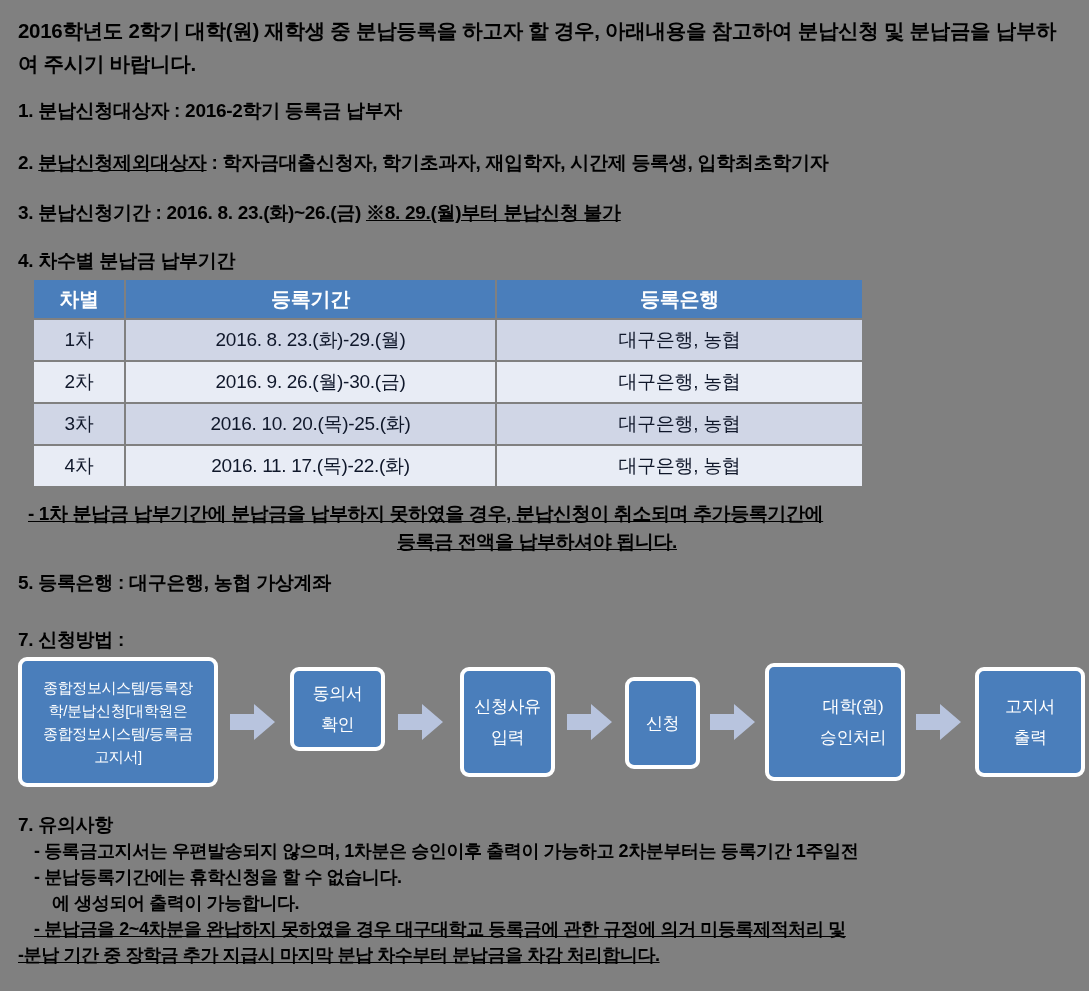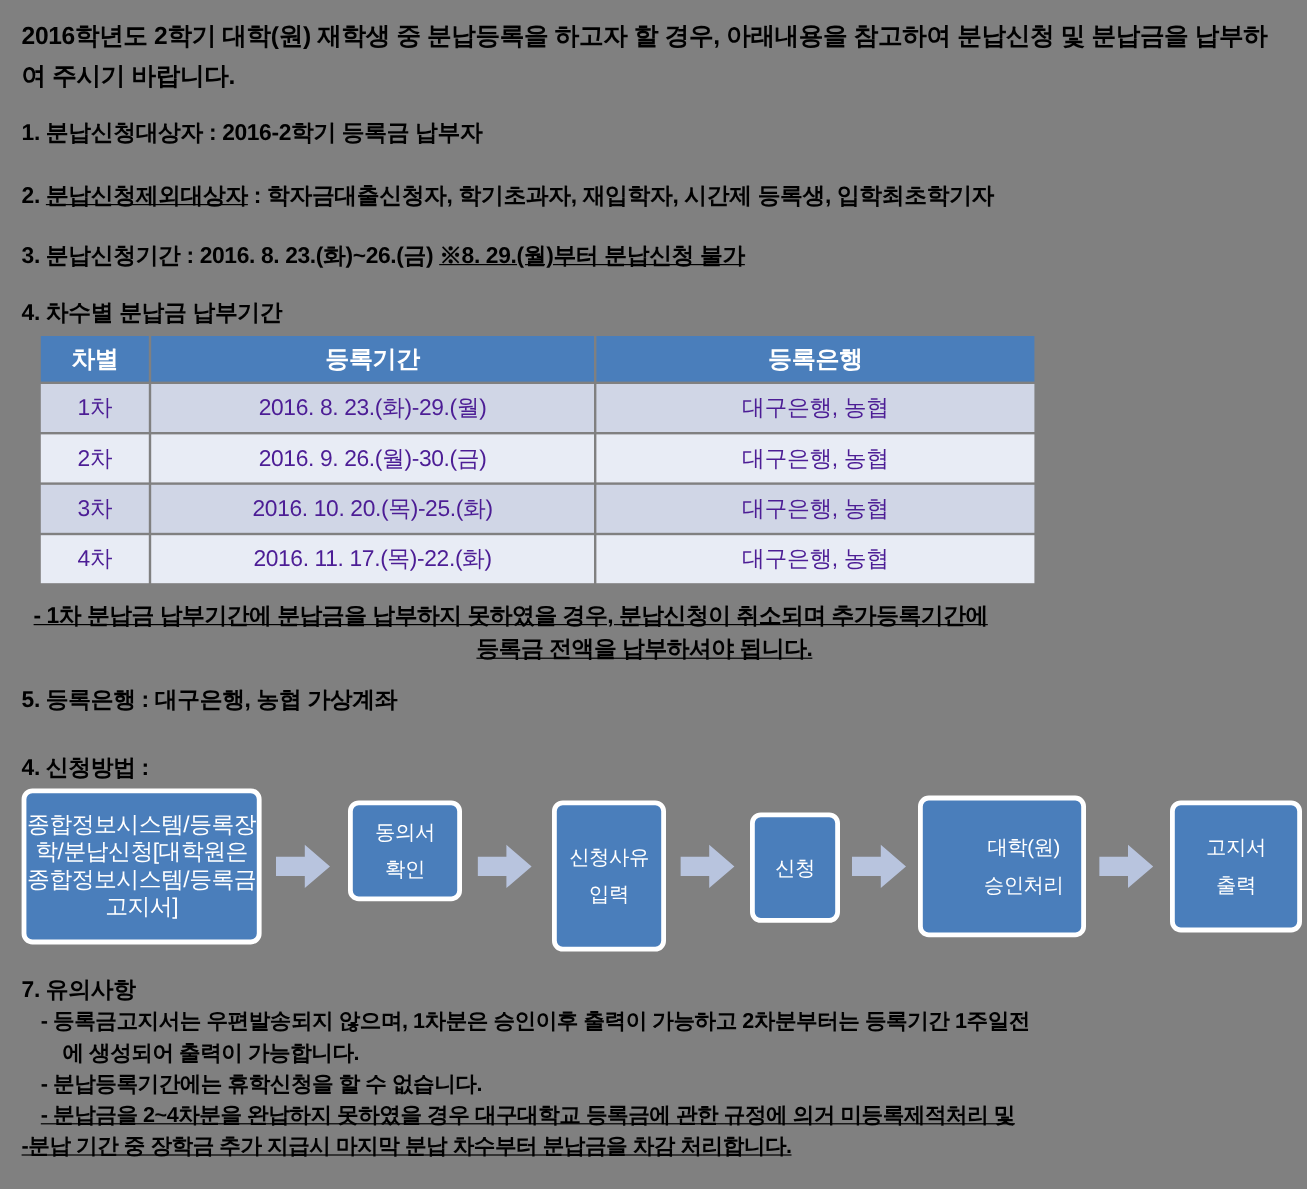--- a/index.html
+++ b/index.html
@@ -70,21 +70,21 @@
     background: #4a7ebb;
     color: #ffffff;
     font-size: 20px;
     font-weight: bold;
     height: 36px;
     letter-spacing: -0.3px;
     border: 0;
   }
   table.sched td {
     font-size: 19px;
-    color: #4c1d95;
+    color: #0f172a;
     height: 38px;
     text-align: center;
     letter-spacing: -0.3px;
     border: 0;
   }
   table.sched tr.odd td { background: #d0d6e6; }
   table.sched tr.even td { background: #e8ecf5; }
   .col-1 { width: 88px; }
   .col-2 { width: 367px; }
   .col-3 { width: 363px; }
@@ -119,26 +119,26 @@
     color: #ffffff;
     display: flex;
     align-items: center;
     justify-content: center;
     text-align: center;
     font-size: 15px;
     line-height: 23px;
     letter-spacing: -0.4px;
     box-sizing: border-box;
   }
-  .fbox.big  { font-size: 19px; }
+  .fbox.big  { font-size: 15px; }
   .fbox.norm { font-size: 17px; line-height: 31px; }
 
   .b1 { left: 18px;  top: 2px;  width: 200px; height: 130px; }
   .b2 { left: 290px; top: 12px; width: 95px;  height: 84px; }
-  .b3 { left: 460px; top: 12px; width: 95px;  height: 126px; }
+  .b3 { left: 460px; top: 12px; width: 95px;  height: 110px; }
   .b4 { left: 625px; top: 22px; width: 75px;  height: 92px; }
   .b5 { left: 765px; top: 8px;  width: 140px; height: 118px; padding-left: 36px; }
   .b6 { left: 975px; top: 12px; width: 110px; height: 110px; }
 
   .arrow {
     position: absolute;
     width: 46px;
     height: 40px;
     top: 47px;
   }
@@ -219,21 +219,21 @@
     </table>
   </div>
 
   <div class="warn">
     <span>- 1차 분납금 납부기간에 분납금을 납부하지 못하였을 경우, 분납신청이 취소되며 추가등록기간에</span>
     <span class="l2">등록금 전액을 납부하셔야 됩니다.</span>
   </div>
 
   <div class="item item-5">5. 등록은행 : 대구은행, 농협 가상계좌</div>
 
-  <div class="item item-6">4. 신청방법 :</div>
+  <div class="item item-6">7. 신청방법 :</div>
 
   <div class="flow">
 
     <div class="fbox b1 big">
       <div>
         <span>종합정보시스템/등록장</span><br>
         <span>학/분납신청[대학원은</span><br>
         <span>종합정보시스템/등록금</span><br>
         <span>고지서]</span>
       </div>
@@ -302,19 +302,19 @@
         <span>출력</span>
       </div>
     </div>
 
   </div>
 
   <div class="item item-7">7. 유의사항</div>
 
   <div class="notes">
     <span class="note-line note-ind1">- 등록금고지서는 우편발송되지 않으며, 1차분은 승인이후 출력이 가능하고 2차분부터는 등록기간 1주일전</span>
+    <span class="note-line note-ind1">- 분납등록기간에는 휴학신청을 할 수 없습니다.</span>
     <span class="note-line note-ind2">에 생성되어 출력이 가능합니다.</span>
-    <span class="note-line note-ind1">- 분납등록기간에는 휴학신청을 할 수 없습니다.</span>
     <span class="note-line note-ind1 note-u">- 분납금을 2~4차분을 완납하지 못하였을 경우 대구대학교 등록금에 관한 규정에 의거 미등록제적처리 및</span>
     <span class="note-line note-ind0 note-u">-분납 기간 중 장학금 추가 지급시 마지막 분납 차수부터 분납금을 차감 처리합니다.</span>
   </div>
 
 </div>
 
 </body></html>

